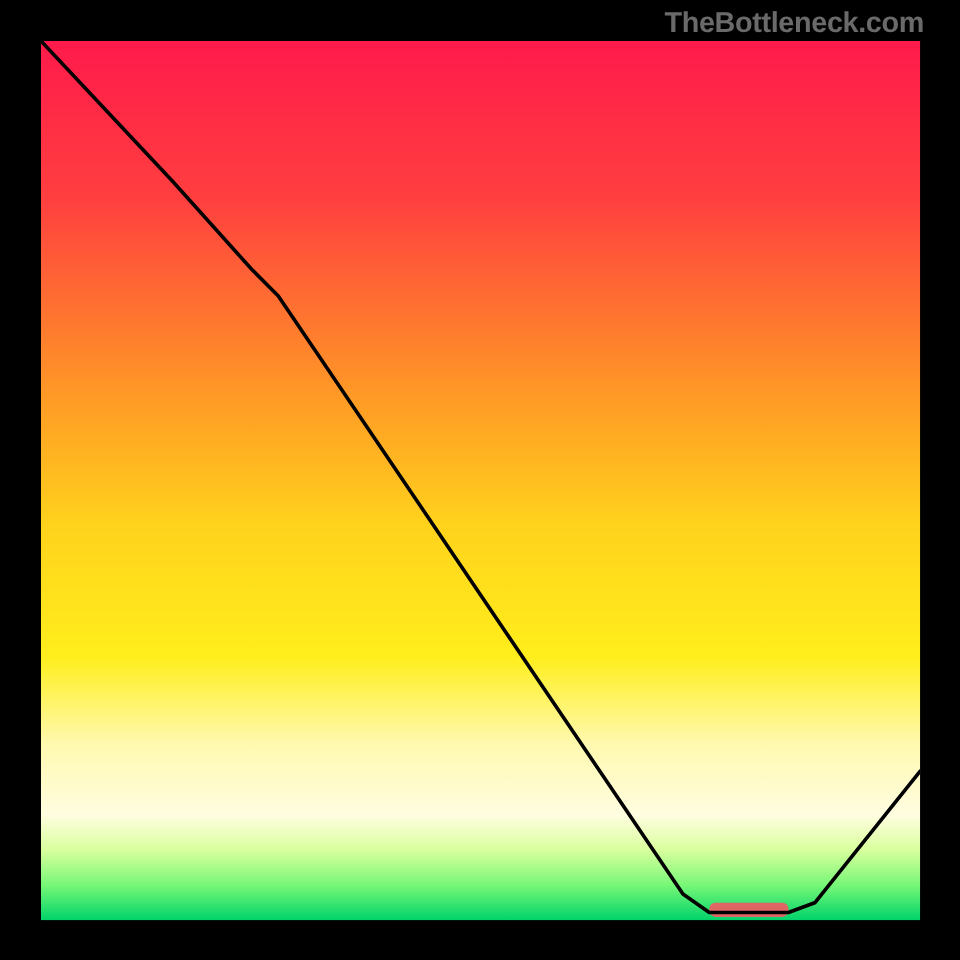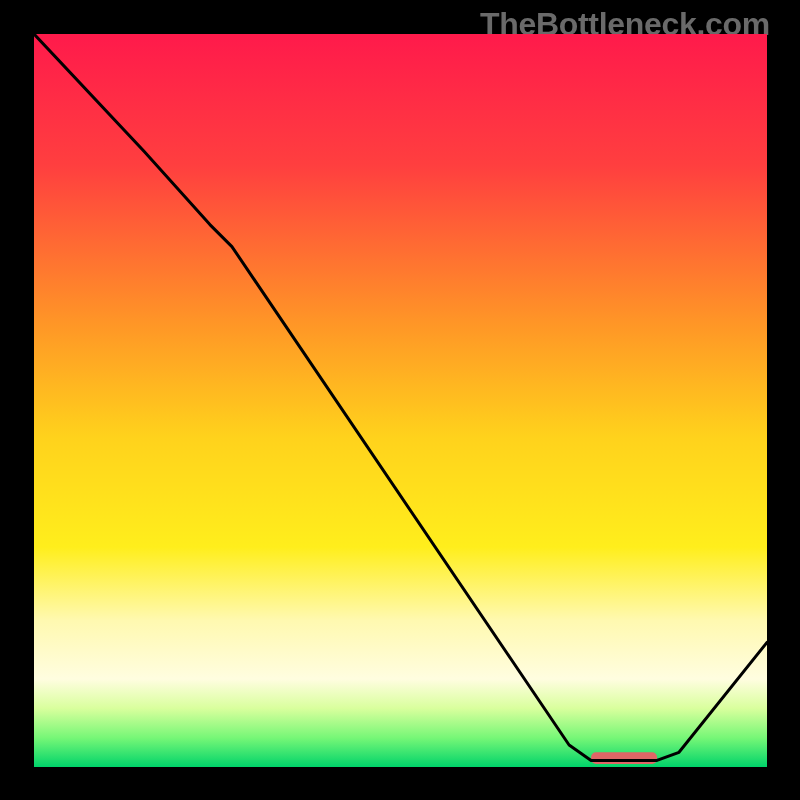--- a/index.html
+++ b/index.html
@@ -23,21 +23,21 @@
     top: 34px;
     width: 733px;
     height: 733px;
     overflow: hidden;
   }
   .watermark {
     position: absolute;
     top: 6px;
     right: 30px;
     color: #6a6a6a;
-    font-size: 32px;
+    font-size: 24px;
     font-weight: 600;
     letter-spacing: -0.3px;
   }
 </style>
 </head>
 <body>
 
 <div class="frame">
 
   <div class="watermark">TheBottleneck.com</div>

